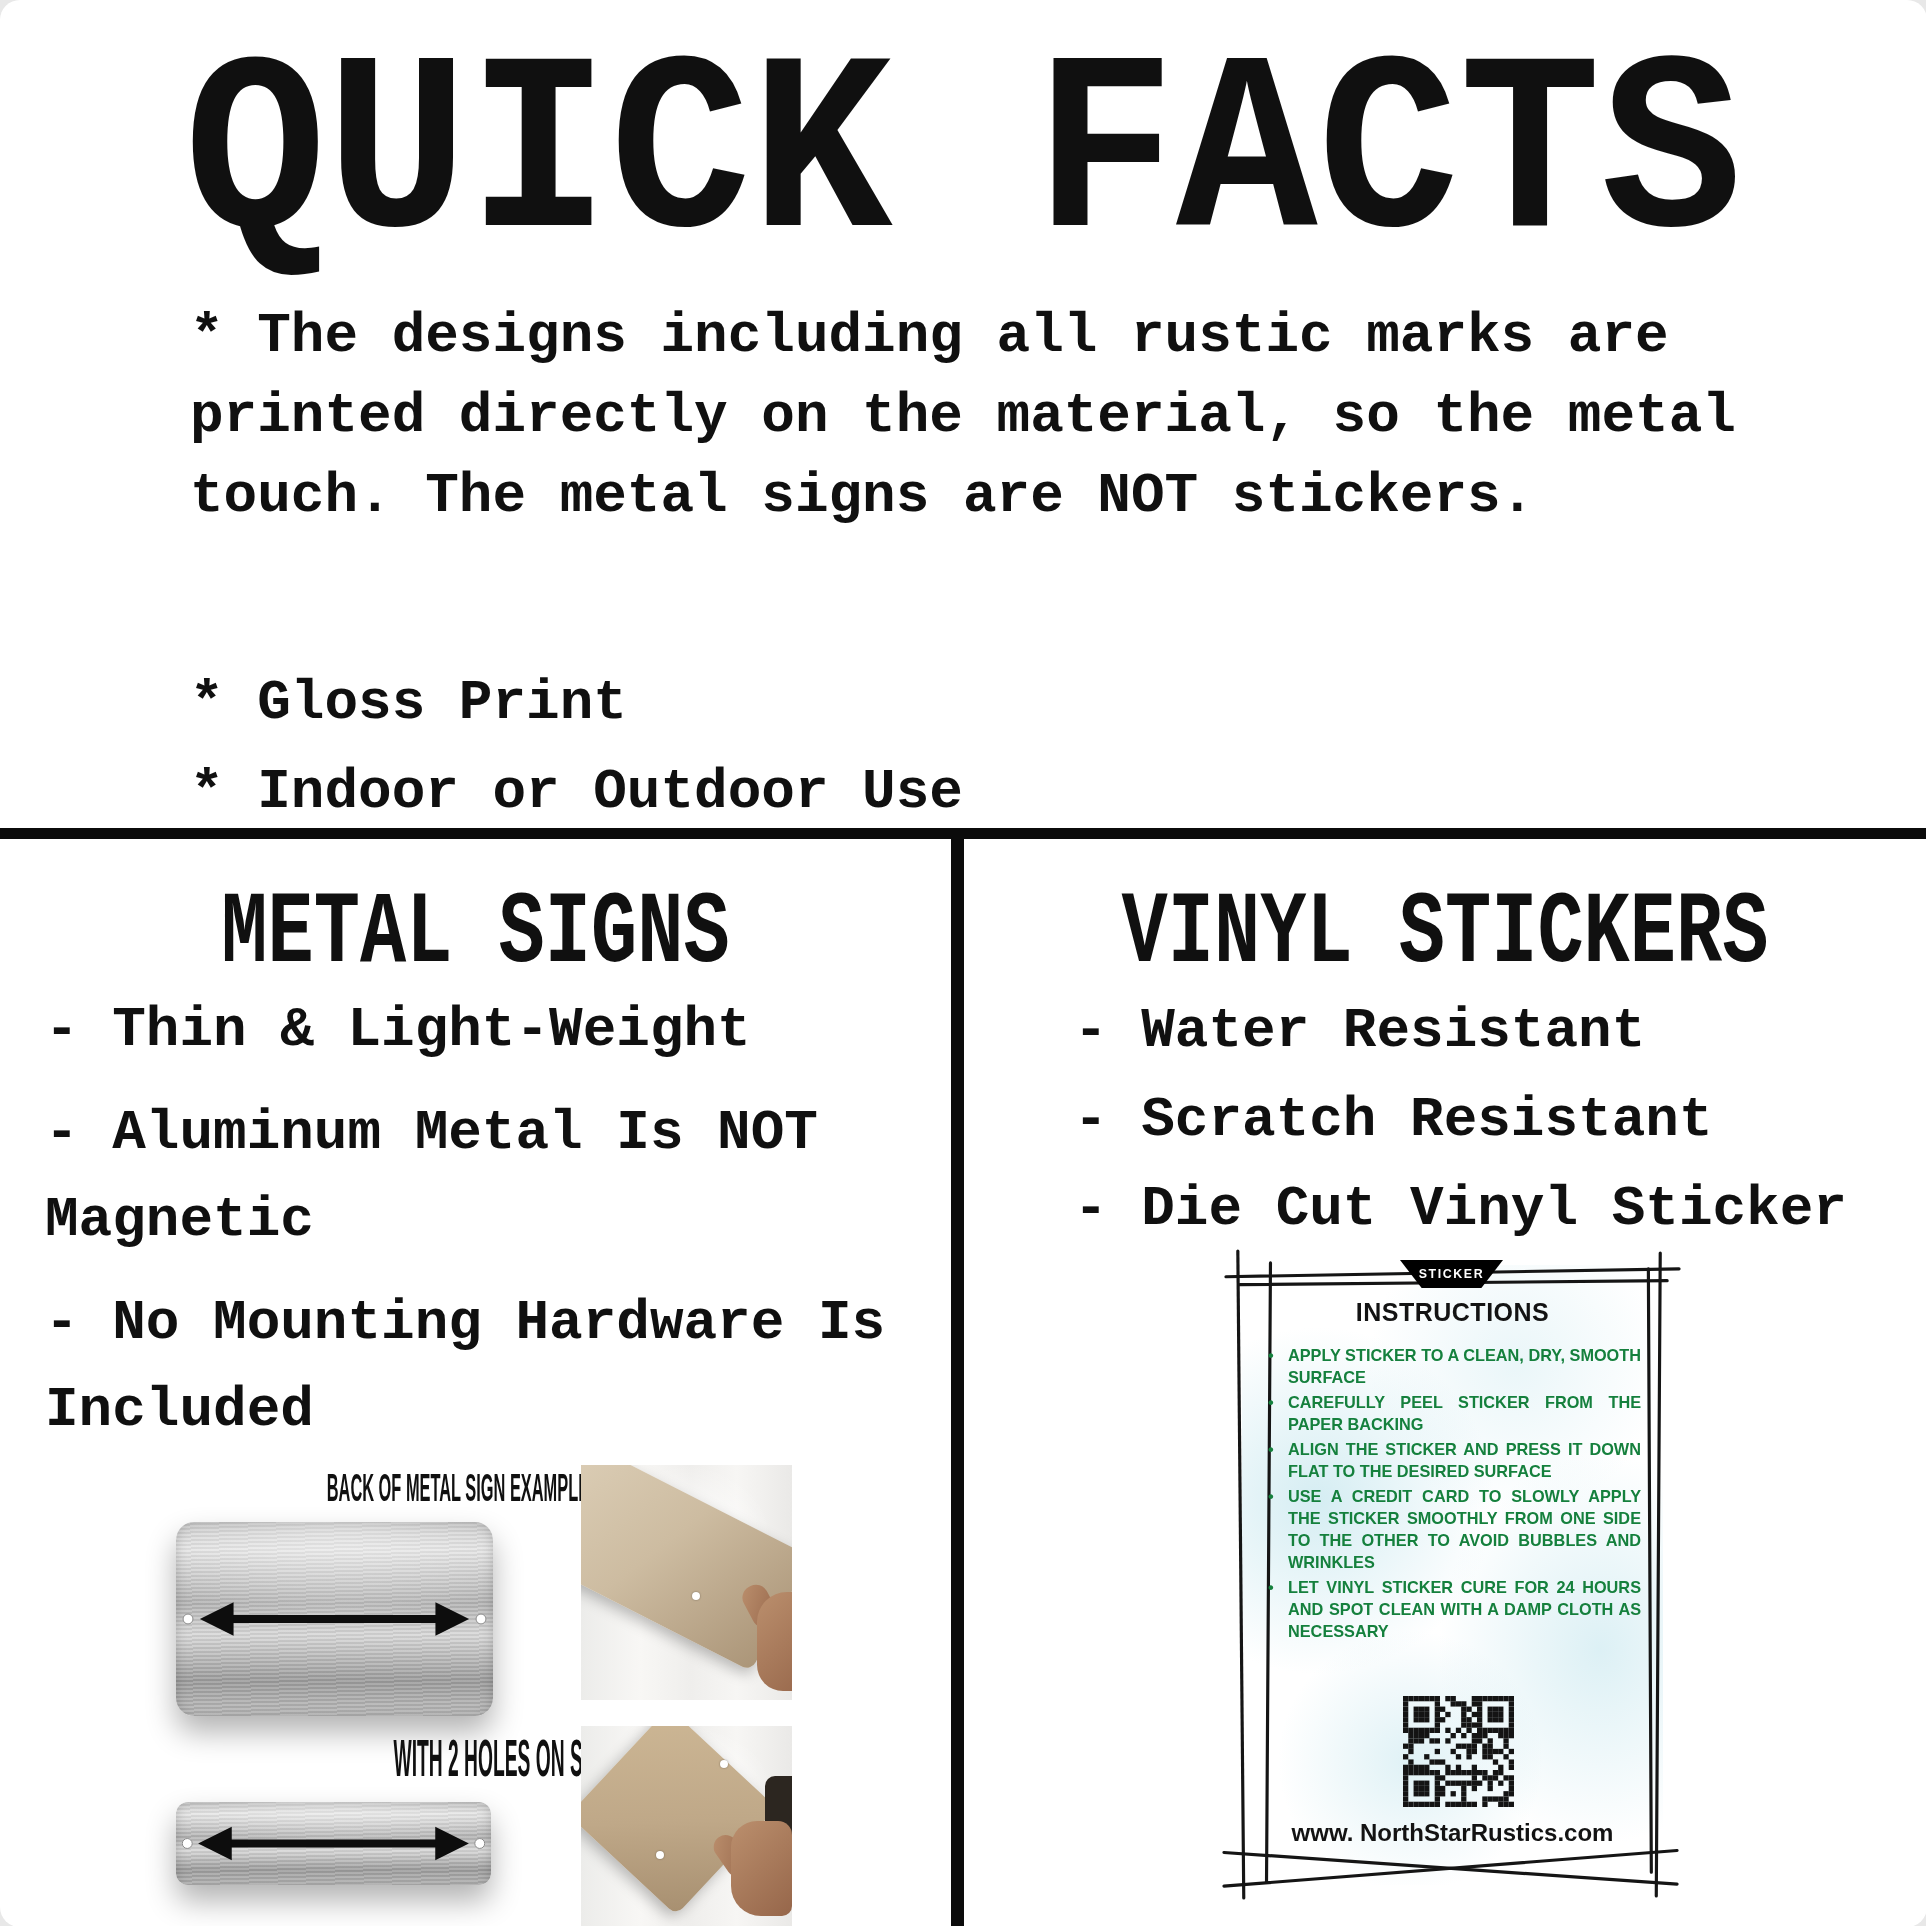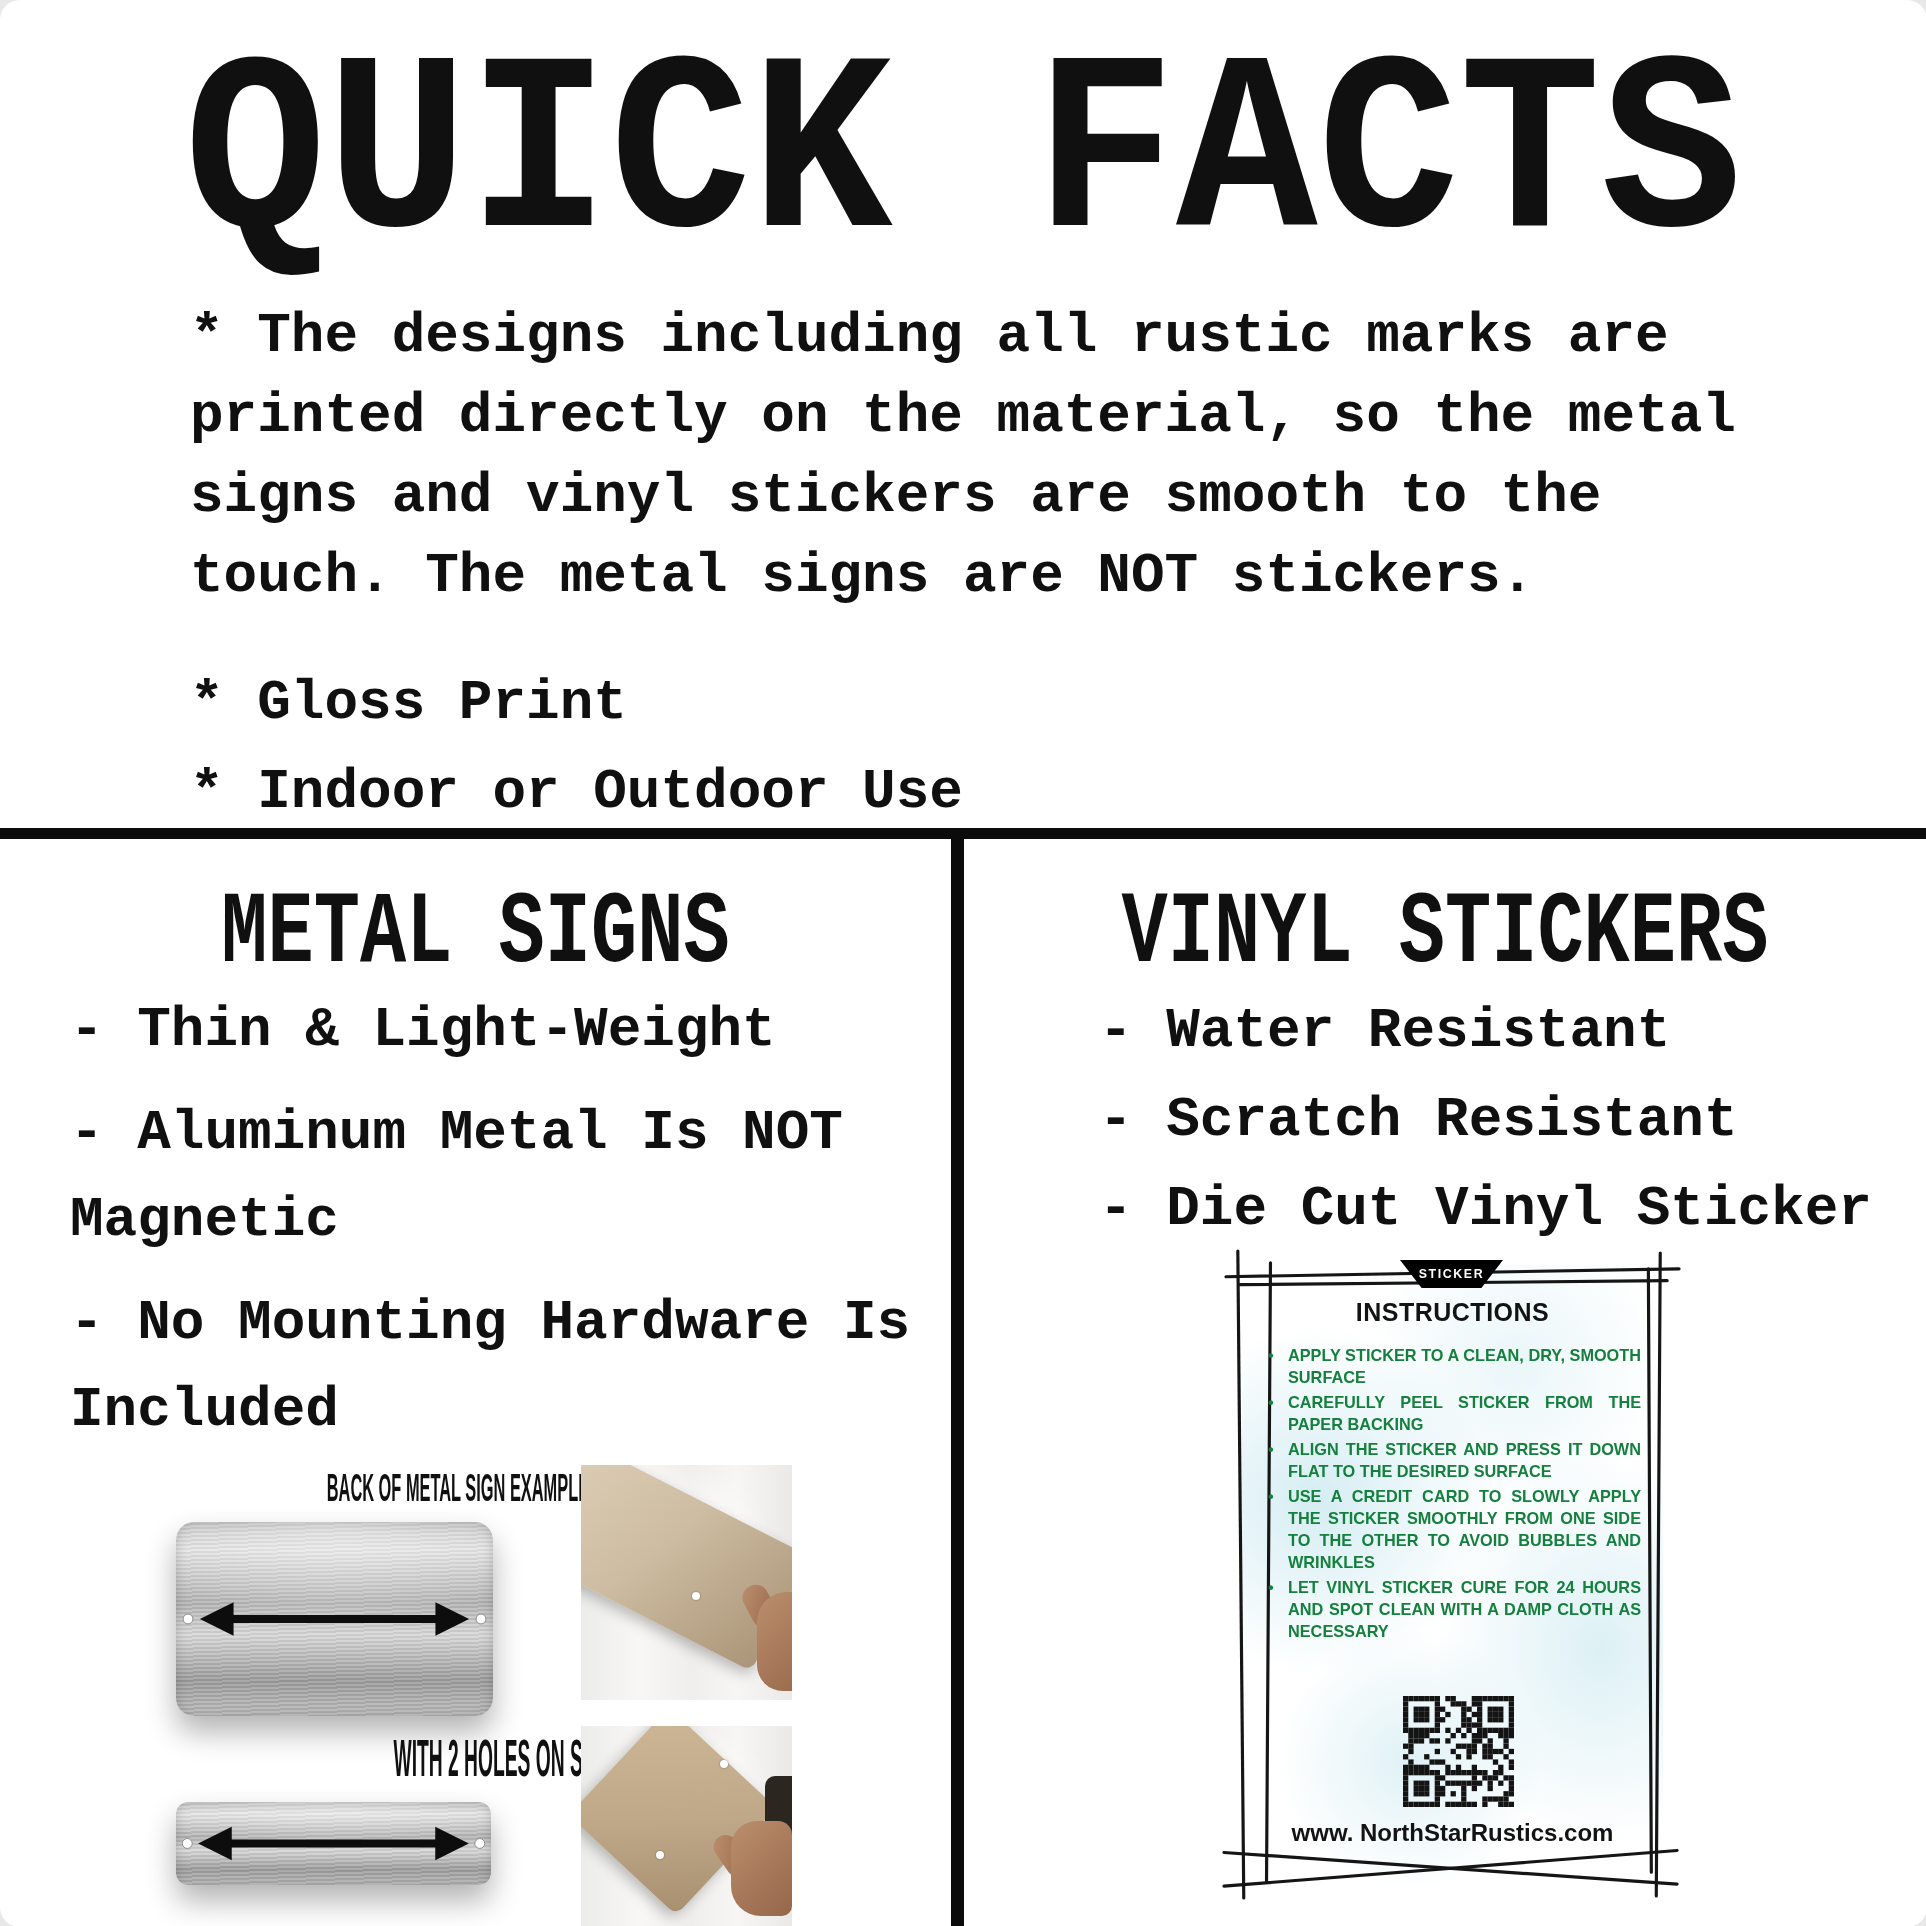--- a/index.html
+++ b/index.html
@@ -29,21 +29,21 @@
   .divider-v{position:absolute;left:951px;top:839px;width:13px;height:1088px;background:#0b0b0b;}
 
   
   .col-heading{
     position:absolute;top:883px;margin:0;font-size:77px;line-height:77px;font-weight:700;
     text-align:center;transform:scaleY(1.33);transform-origin:top center;white-space:nowrap;
   }
   .heading-metal{left:0;width:951px;}
   .heading-vinyl{left:964px;width:962px;}
   .bullets{position:absolute;font-size:56px;font-weight:700;}
-  .bullets .line{line-height:87px;white-space:nowrap;margin-left:25px;}
+  .bullets .line{line-height:87px;white-space:nowrap;}
   .bullet-item{margin-bottom:16px;}
   .metal-bullets{left:45px;top:987px;}
   .vinyl-bullets{left:1074px;top:987px;}
   .vinyl-bullets .line{line-height:89px;}
 
   
   .caption{position:absolute;text-align:center;font-family:"Liberation Sans","DejaVu Sans",sans-serif;font-weight:700;white-space:nowrap;}
   .caption > span{display:inline-block;transform-origin:center top;}
   .caption-back{left:138px;top:1468px;width:396px;font-size:39px;line-height:39px;}
   .caption-back > span{transform:scaleX(0.42);}
@@ -118,21 +118,20 @@
 </head>
 <body>
 
 <div id="page">
 
   <h1 class="title">QUICK FACTS</h1>
 
   <div class="intro">
     <div class="line">* The designs including all rustic marks are</div>
     <div class="line">printed directly on the material, so the metal</div>
-    <div class="line">signs and vinyl stickers are smooth to the</div>
     <div class="line">touch. The metal signs are NOT stickers.</div>
   </div>
   <div class="fact fact-gloss">* Gloss Print</div>
   <div class="fact fact-indoor">* Indoor or Outdoor Use</div>
 
   <div class="divider-h"></div>
   <div class="divider-v"></div>
 
   <h2 class="col-heading heading-metal">METAL SIGNS</h2>
 

